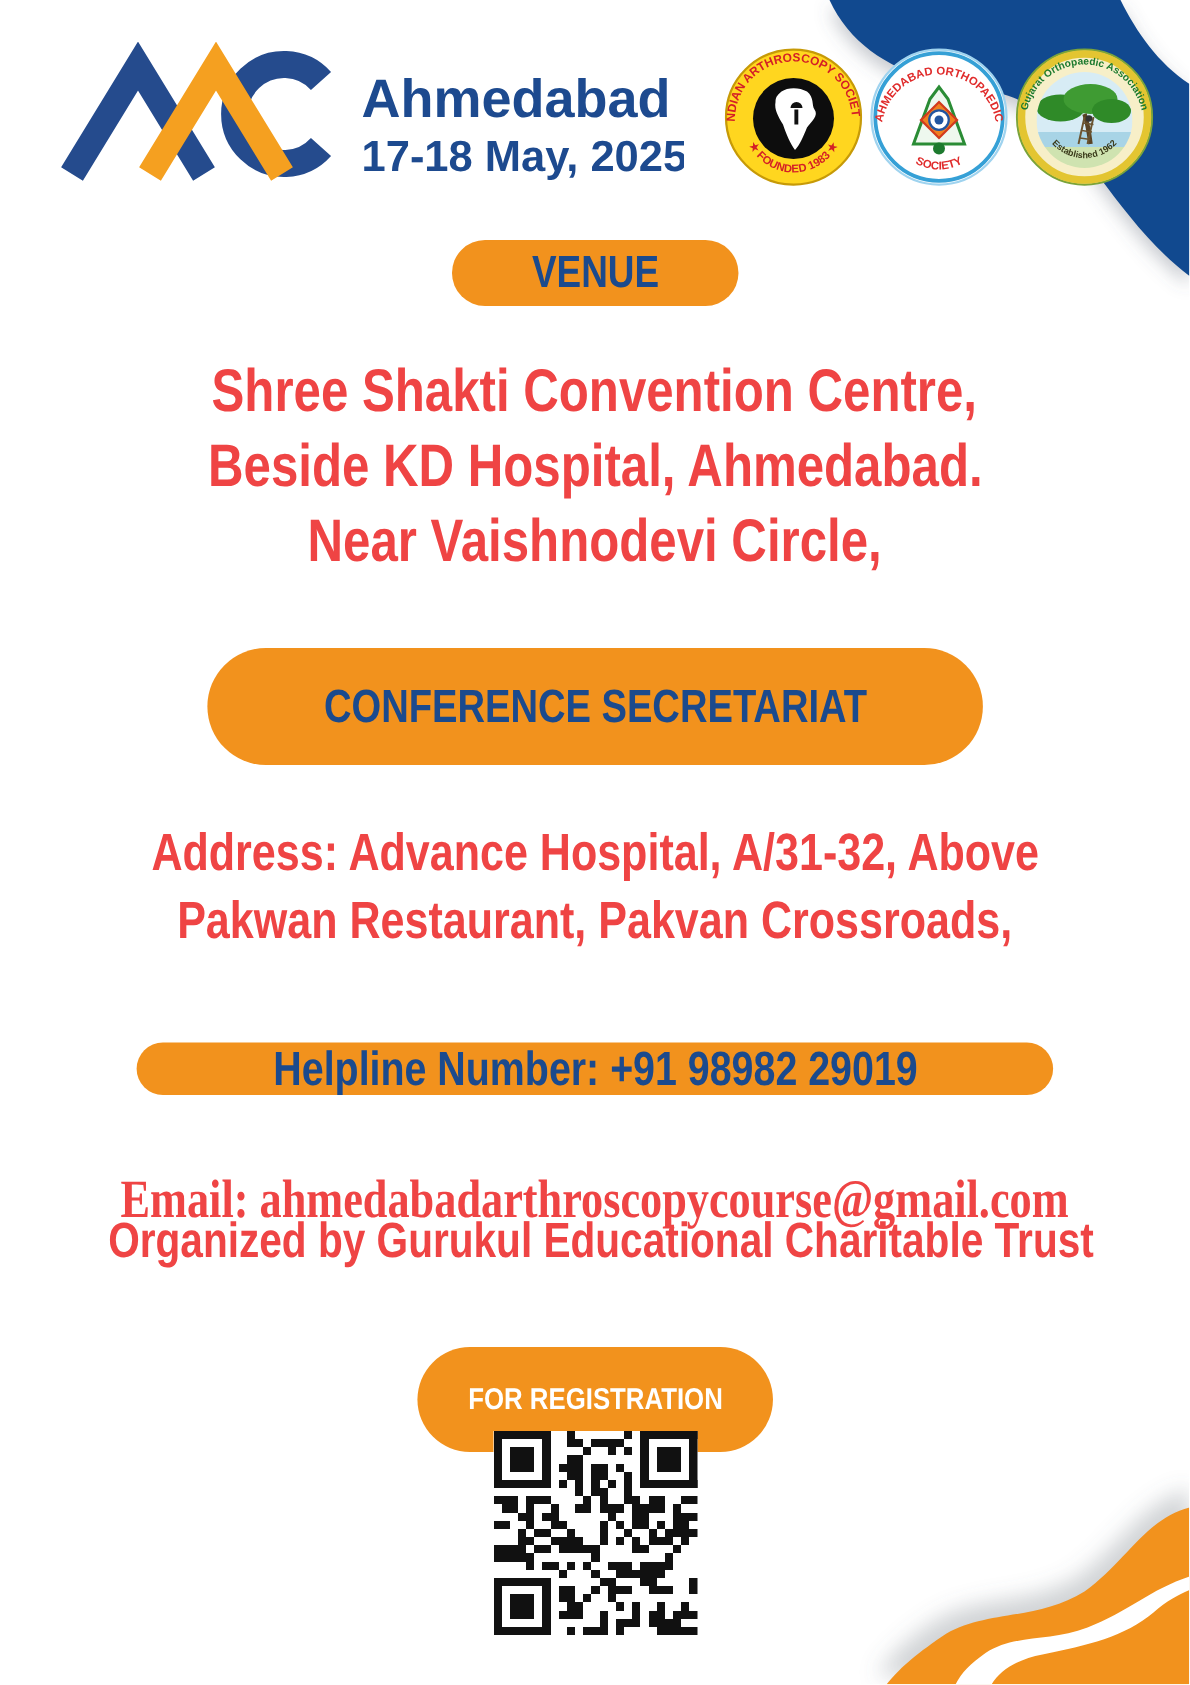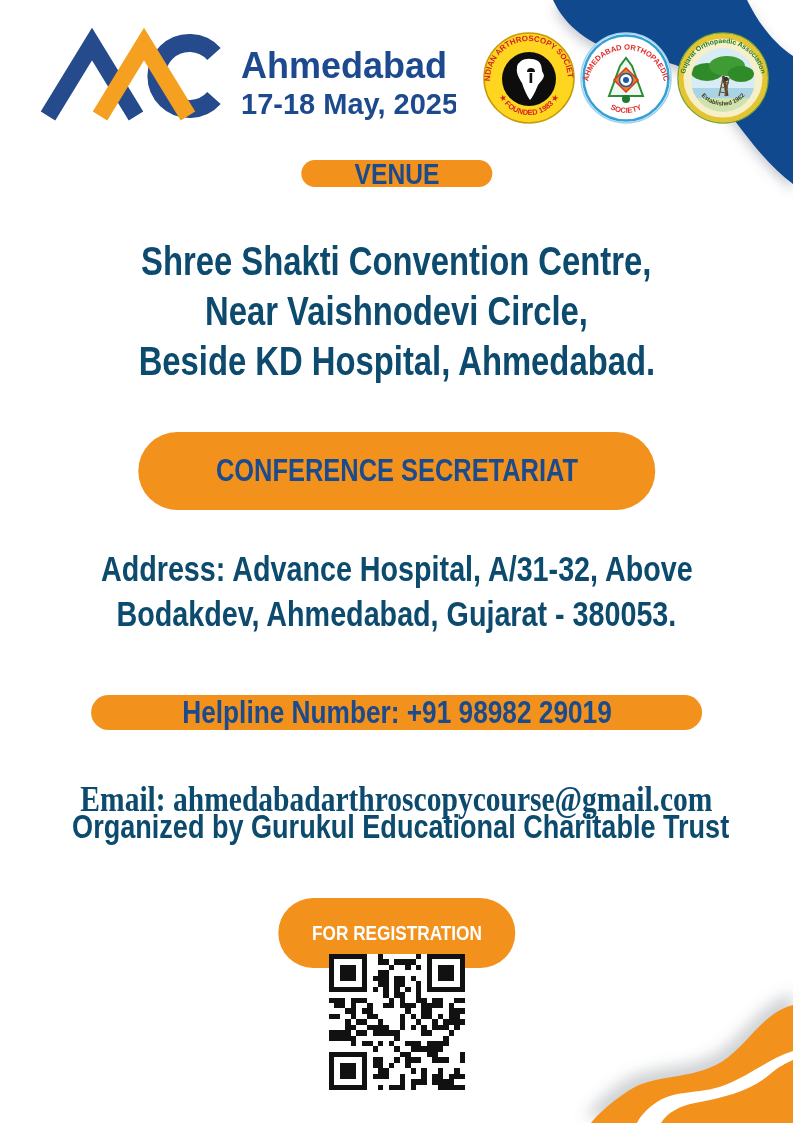--- a/index.html
+++ b/index.html
@@ -9,27 +9,27 @@
   .brand{position:absolute;left:36px;top:28px;z-index:3;}
   .logos{position:absolute;top:32px;right:24px;z-index:2;display:flex;gap:5px;}
   .ribbon-top{position:absolute;top:0;left:0;z-index:1;pointer-events:none;}
   
   .pill{position:absolute;left:50%;transform:translateX(-50%);background:#f2921d;
         border-radius:999px;display:flex;align-items:center;justify-content:center;
         white-space:nowrap;z-index:3;}
   .pill .cond{font-weight:700;color:#1b4a8d;}
   .cond{display:inline-block;transform:scaleX(.82);transform-origin:50% 50%;white-space:nowrap;}
   
-  .block{position:absolute;left:0;width:100%;text-align:center;font-weight:700;color:#0c4a6e;z-index:3;}
+  .block{position:absolute;left:0;width:100%;text-align:center;font-weight:700;color:#ef4444;z-index:3;}
   .block div{width:100%;}
   .venue-block{top:236px;font-size:40px;line-height:50px;}
   .addr-block{top:546px;font-size:35px;line-height:45px;}
   .line-email{top:778px;font-size:36px;font-family:Liberation Serif, serif;}
   .line-org{top:808px;font-size:33px;}
-  .venue-pill{top:160px;height:27px;padding:0 44px;font-size:30px;}
+  .venue-pill{top:160px;height:44px;padding:0 44px;font-size:30px;}
   .secr-pill{top:432px;height:46px;padding:16px 38px;font-size:31px;}
   .help-pill{top:695px;height:35px;padding:0 44px;font-size:32px;}
   .reg-pill{top:898px;height:38px;padding:16px 20px;font-size:20px;}
   .reg-pill .cond{color:#ffffff;transform:scaleX(.86);}
   
   .qr-wrap{position:absolute;top:954px;left:50%;transform:translateX(-50%);z-index:3;background:#fff;}
   
   .wave-bottom{position:absolute;right:0;bottom:0;z-index:1;pointer-events:none;}
 </style>
 </head>
@@ -127,30 +127,30 @@
         <textPath href="#goaBot" startOffset="50%" text-anchor="middle">Established 1962</textPath>
       </text>
     </svg>
   </div>
 
   <div class="pill venue-pill">
     <span class="cond">VENUE</span>
   </div>
   <div class="block venue-block">
     <div><span class="cond">Shree Shakti Convention Centre,</span></div>
+    <div><span class="cond">Beside KD Hospital, Ahmedabad.</span></div>
     <div><span class="cond">Near Vaishnodevi Circle,</span></div>
-    <div><span class="cond">Beside KD Hospital, Ahmedabad.</span></div>
   </div>
 
   <div class="pill secr-pill">
     <span class="cond">CONFERENCE SECRETARIAT</span>
   </div>
   <div class="block addr-block">
     <div><span class="cond">Address: Advance Hospital, A/31-32, Above</span></div>
-    <div><span class="cond">Bodakdev, Ahmedabad, Gujarat - 380053.</span></div>
+    <div><span class="cond">Pakwan Restaurant, Pakvan Crossroads,</span></div>
   </div>
 
   <div class="pill help-pill">
     <span class="cond">Helpline Number: +91 98982 29019</span>
   </div>
 
   <div class="block line-email">
     <span class="cond">Email: ahmedabadarthroscopycourse@gmail.com</span>
   </div>
   <div class="block line-org">

